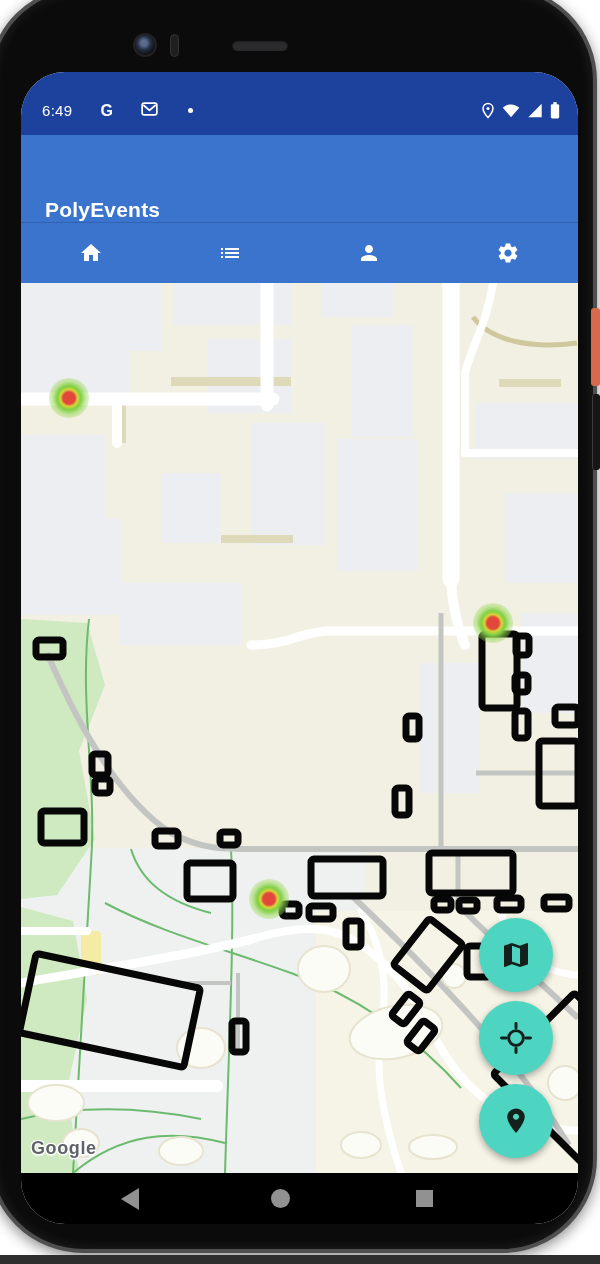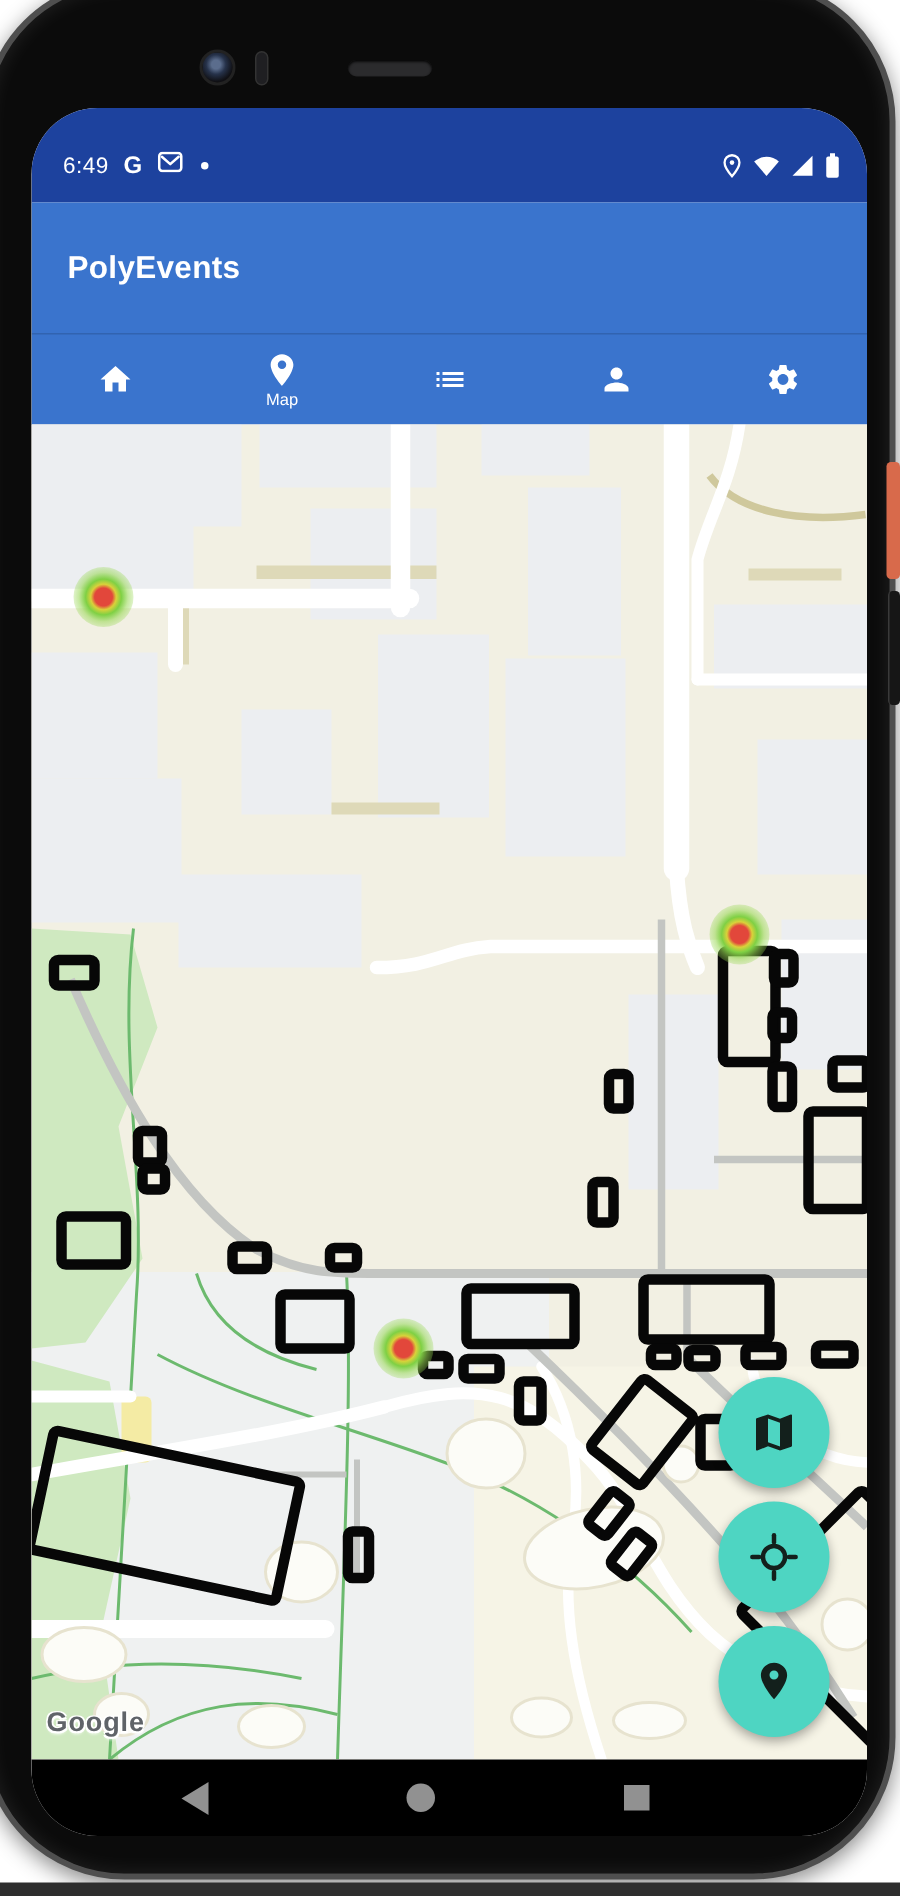--- a/index.html
+++ b/index.html
@@ -31,28 +31,28 @@
   .speaker{position:absolute;left:232px;top:40px;width:56px;height:11px;border-radius:6px;
     background:#2b2b2d;box-shadow:inset 0 1px 2px #000;z-index:4;}
   .bottom-strip{position:absolute;left:0;top:1255px;width:600px;height:9px;background:#2e2e2e;z-index:5;}
 
   
   .screen{position:absolute;left:21px;top:72px;width:557px;height:1152px;border-radius:44px;
     overflow:hidden;background:#fff;z-index:2;display:flex;flex-direction:column;}
 
   .status-bar{height:63px;background:var(--status-bar);display:flex;align-items:center;
     color:#fff;padding:14px 18px 0 21px;flex:none;}
-  .status-left{display:flex;align-items:center;gap:10px;}
+  .status-left{display:flex;align-items:center;gap:28px;}
   .status-time{font-size:15px;letter-spacing:.3px;}
   .g-icon{font-size:16px;font-weight:700;line-height:1;}
   .status-dot{width:5px;height:5px;border-radius:50%;background:#fff;margin-left:2px;}
   .status-right{margin-left:auto;display:flex;align-items:center;gap:7px;}
   .status-right svg{display:block;}
 
-  .app-bar{height:87px;background:var(--app-bar);display:flex;align-items:center;
+  .app-bar{height:87px;background:var(--app-bar);display:flex;align-items:flex-end;
     padding:0 24px;flex:none;}
   .app-title{color:#fff;font-size:21px;font-weight:600;letter-spacing:.2px;}
 
   .tab-bar{height:61px;background:var(--app-bar);border-top:1px solid rgba(0,0,0,.14);
     display:flex;flex:none;}
   .tab{flex:1;display:flex;flex-direction:column;align-items:center;justify-content:center;
     color:#fff;cursor:pointer;gap:1px;}
   .tab svg{display:block;}
   .tab-label{font-size:11px;line-height:12px;}
 
@@ -147,28 +147,20 @@
       <span class="app-title">PolyEvents</span>
     </div>
 
     <div class="tab-bar">
       <div class="tab">
         <span>
           <svg width="24" height="24" viewBox="0 0 24 24">
               <path d="M10 20v-6h4v6h5v-8h3L12 3 2 12h3v8z" fill="#fff"></path>
             </svg>
         </span>
-      </div>
-      <div class="tab">
-        <span>
-          <svg width="26" height="26" viewBox="0 0 24 24">
-              <path d="M12 2C8.13 2 5 5.13 5 8.5c0 5.25 7 13 7 13s7-7.75 7-13C19 5.13 15.87 2 12 2zm0 9.1c-1.44 0-2.6-1.16-2.6-2.6S10.56 5.9 12 5.9s2.6 1.16 2.6 2.6-1.16 2.6-2.6 2.6z" fill="#fff"></path>
-            </svg>
-        </span>
-        <span class="tab-label">Map</span>
       </div>
       <div class="tab">
         <span>
           <svg width="24" height="24" viewBox="0 0 24 24">
               <path d="M3 13h2v-2H3v2zm0 4h2v-2H3v2zm0-8h2V7H3v2zm4 4h14v-2H7v2zm0 4h14v-2H7v2zM7 7v2h14V7H7z" fill="#fff"></path>
             </svg>
         </span>
       </div>
       <div class="tab">
         <span>

